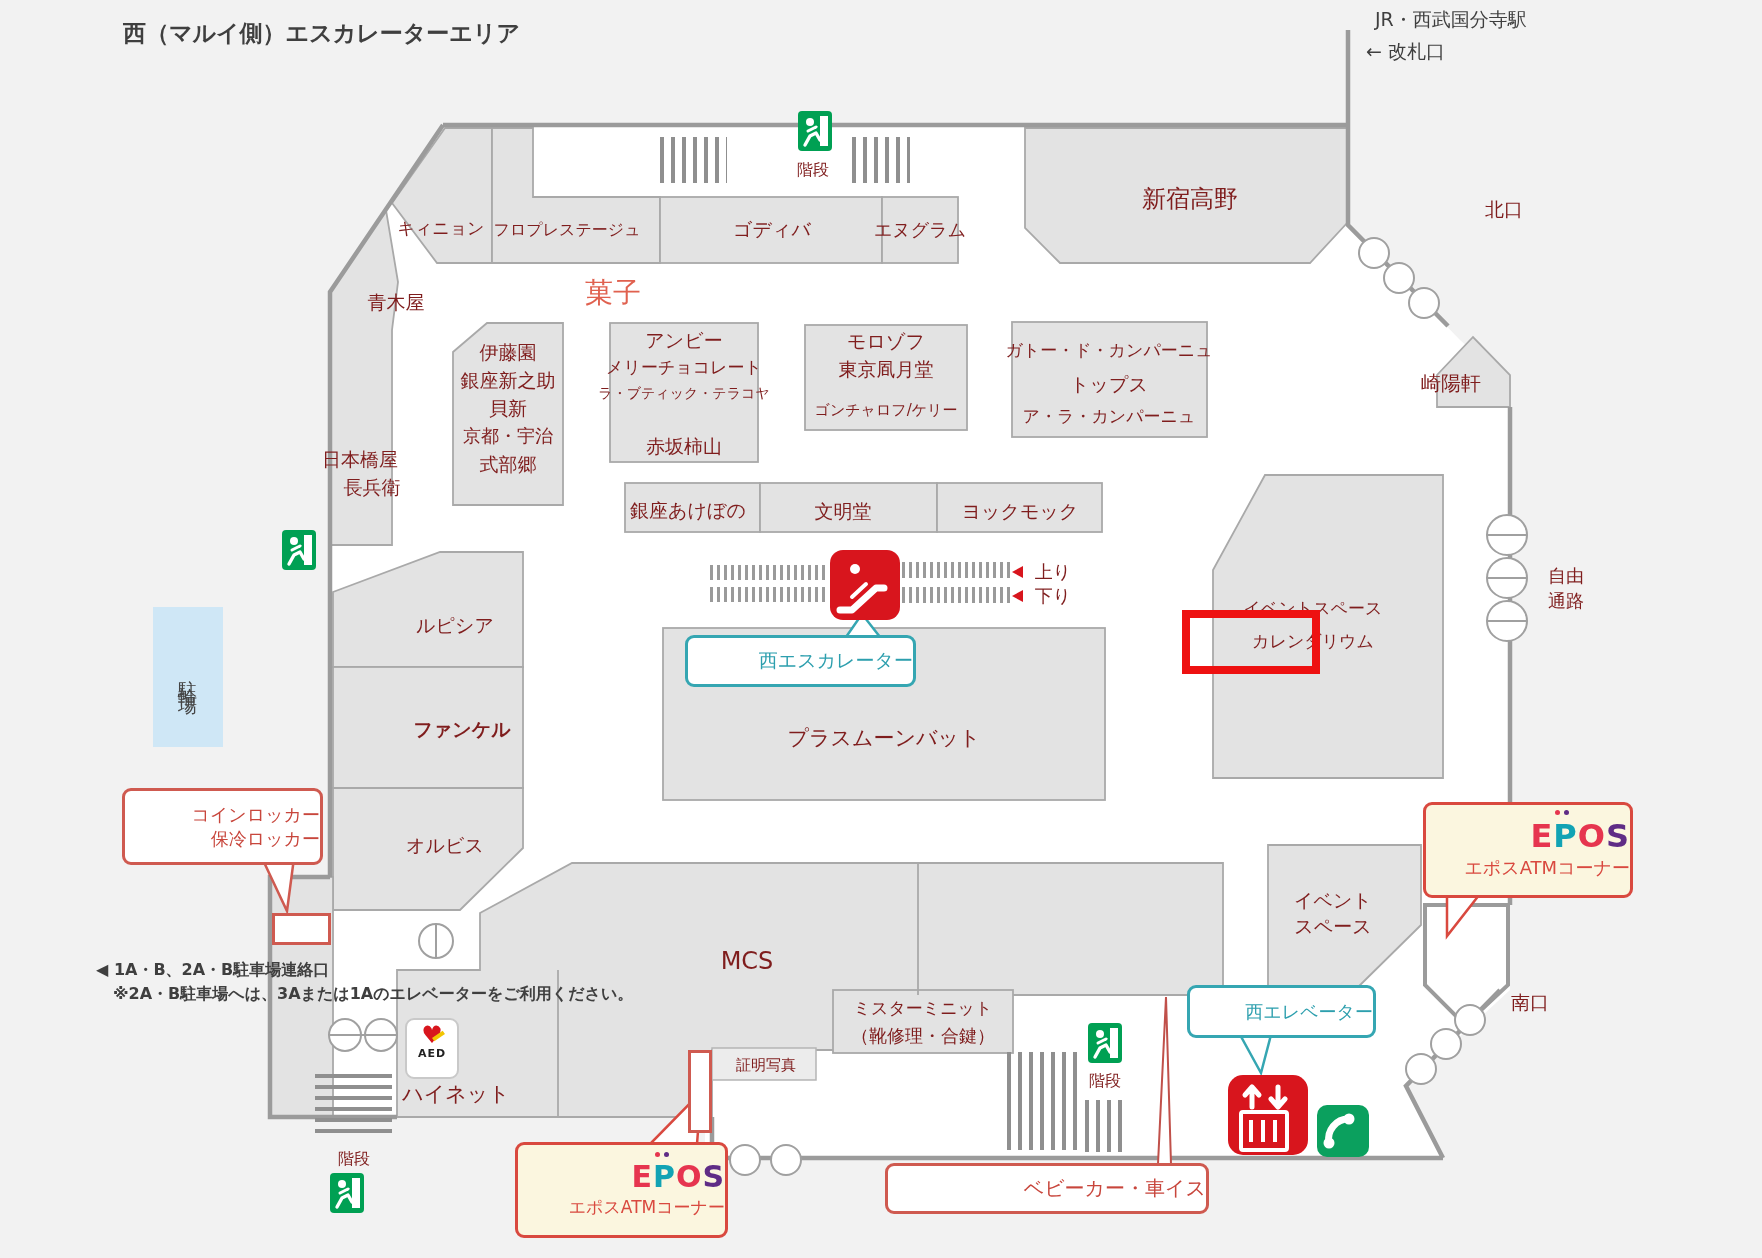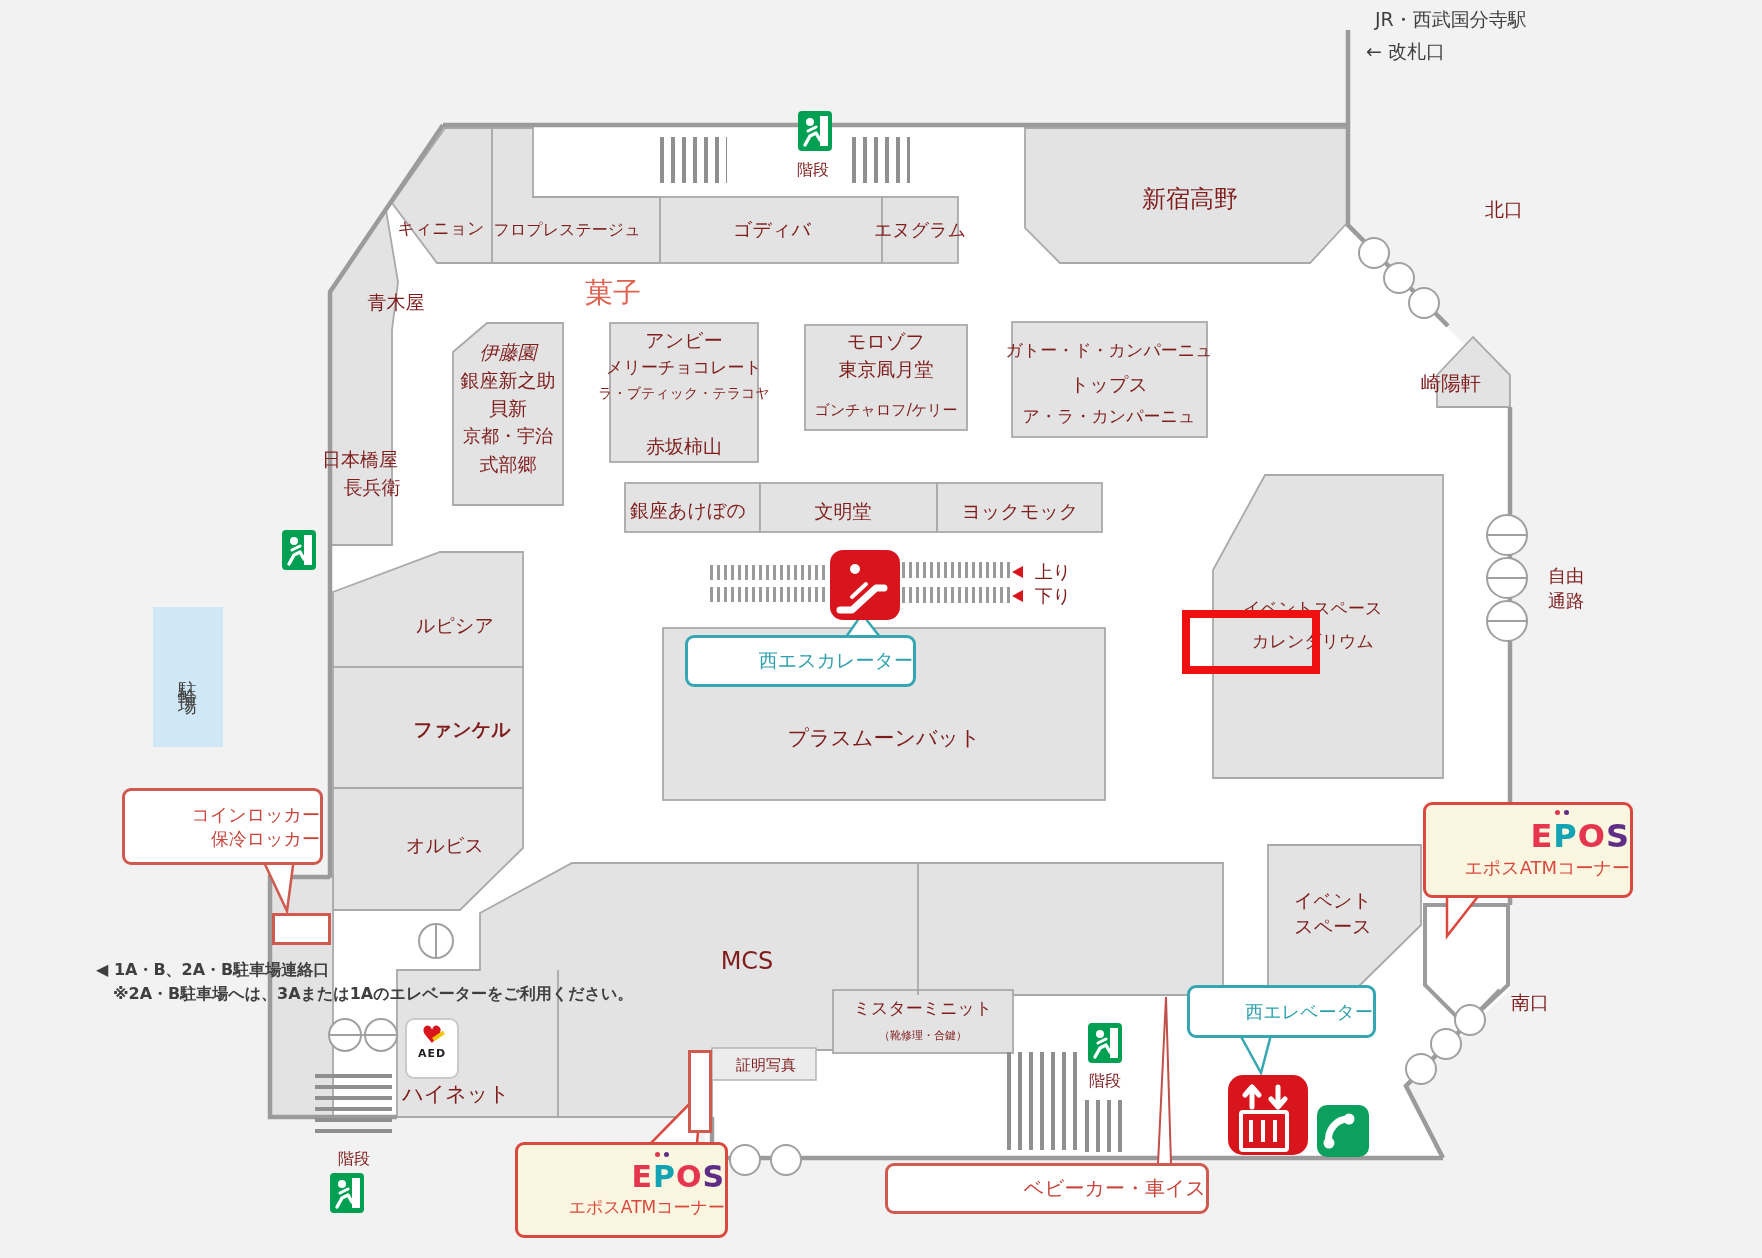--- a/index.html
+++ b/index.html
@@ -151,37 +151,38 @@
 <div class="hl-rect" style="left:1182px;top:610px;width:138px;height:64px;"></div>
 <div class="red-slot" style="left:272px;top:913px;width:59px;height:32px;"></div>
 <div class="red-slot" style="left:688px;top:1050px;width:24px;height:83px;"></div>
 
 <div class="aed" style="left:405px;top:1018px;">
   <span class="heart">♥</span>
   <span class="bolt"></span>
   <span class="txt">AED</span>
 </div>
 
+<div class="lbl-l" style="left:123px;top:20px;font-size:23px;font-weight:600;">西（マルイ側）エスカレーターエリア</div>
 <div class="lbl-l" style="left:1375px;top:8px;font-size:19px;">JR・西武国分寺駅</div>
 <div class="lbl-l" style="left:1366px;top:40px;font-size:19px;">← 改札口</div>
 <div class="lbl" style="left:1504px;top:209px;font-size:19px;">北口</div>
 <div class="lbl" style="left:1530px;top:1002px;font-size:19px;">南口</div>
 <div class="lbl" style="left:1566px;top:576px;font-size:18px;">自由</div>
 <div class="lbl" style="left:1566px;top:601px;font-size:18px;">通路</div>
 <div class="lbl" style="left:613px;top:293px;font-size:28px;color:#e0614f;">菓子</div>
 
 <div class="lbl" style="left:441px;top:228px;font-size:17px;">キィニョン</div>
 <div class="lbl" style="left:567px;top:230px;font-size:16px;">フロプレステージュ</div>
 <div class="lbl" style="left:772px;top:229px;font-size:19px;">ゴディバ</div>
 <div class="lbl" style="left:920px;top:230px;font-size:18px;">エヌグラム</div>
 <div class="lbl" style="left:1190px;top:199px;font-size:24px;">新宿高野</div>
 <div class="lbl" style="left:396px;top:302px;font-size:19px;">青木屋</div>
 <div class="lbl" style="left:360px;top:459px;font-size:19px;">日本橋屋</div>
 <div class="lbl" style="left:360px;top:487px;font-size:19px;margin-left:12px;">長兵衛</div>
-<div class="lbl" style="left:508px;top:352px;font-size:19px;font-style:italic;">伊藤園</div>
+<div class="lbl" style="left:508px;top:352px;font-size:19px;">伊藤園</div>
 <div class="lbl" style="left:508px;top:380px;font-size:19px;">銀座新之助</div>
 <div class="lbl" style="left:508px;top:408px;font-size:19px;">貝新</div>
 <div class="lbl" style="left:508px;top:436px;font-size:18px;">京都・宇治</div>
 <div class="lbl" style="left:508px;top:464px;font-size:19px;">式部郷</div>
 <div class="lbl" style="left:684px;top:340px;font-size:19px;">アンビー</div>
 <div class="lbl" style="left:684px;top:367px;font-size:17px;">メリーチョコレート</div>
 <div class="lbl" style="left:684px;top:394px;font-size:14px;">ラ・ブティック・テラコヤ</div>
 <div class="lbl" style="left:684px;top:446px;font-size:19px;">赤坂柿山</div>
 <div class="lbl" style="left:886px;top:341px;font-size:19px;">モロゾフ</div>
 <div class="lbl" style="left:886px;top:369px;font-size:19px;">東京凮月堂</div>
@@ -196,21 +197,21 @@
 <div class="lbl" style="left:455px;top:625px;font-size:19px;">ルピシア</div>
 <div class="lbl" style="left:462px;top:729px;font-size:19px;font-weight:bold;">ファンケル</div>
 <div class="lbl" style="left:445px;top:845px;font-size:19px;">オルビス</div>
 <div class="lbl" style="left:884px;top:739px;font-size:21px;">プラスムーンバット</div>
 <div class="lbl" style="left:1313px;top:608px;font-size:17px;">イベントスペース</div>
 <div class="lbl" style="left:1313px;top:641px;font-size:17px;">カレンダリウム</div>
 <div class="lbl" style="left:1333px;top:900px;font-size:19px;">イベント</div>
 <div class="lbl" style="left:1333px;top:926px;font-size:19px;">スペース</div>
 <div class="lbl" style="left:747px;top:961px;font-size:24px;">MCS</div>
 <div class="lbl" style="left:923px;top:1008px;font-size:17px;">ミスターミニット</div>
-<div class="lbl" style="left:923px;top:1036px;font-size:11px;">（靴修理・合鍵）</div>
+<div class="lbl" style="left:923px;top:1036px;font-size:18px;">（靴修理・合鍵）</div>
 <div class="lbl" style="left:456px;top:1095px;font-size:21px;">ハイネット</div>
 <div class="lbl" style="left:766px;top:1065px;font-size:15px;">証明写真</div>
 
 <div class="lbl" style="left:813px;top:170px;font-size:16px;">階段</div>
 <div class="lbl" style="left:1105px;top:1081px;font-size:16px;">階段</div>
 <div class="lbl" style="left:354px;top:1159px;font-size:16px;">階段</div>
 <div class="lbl" style="left:1053px;top:572px;font-size:18px;">上り</div>
 <div class="lbl" style="left:1053px;top:596px;font-size:18px;">下り</div>
 <div class="lbl vtext" style="left:188px;top:677px;font-size:19px;color:#444;">駐輪場</div>
 

